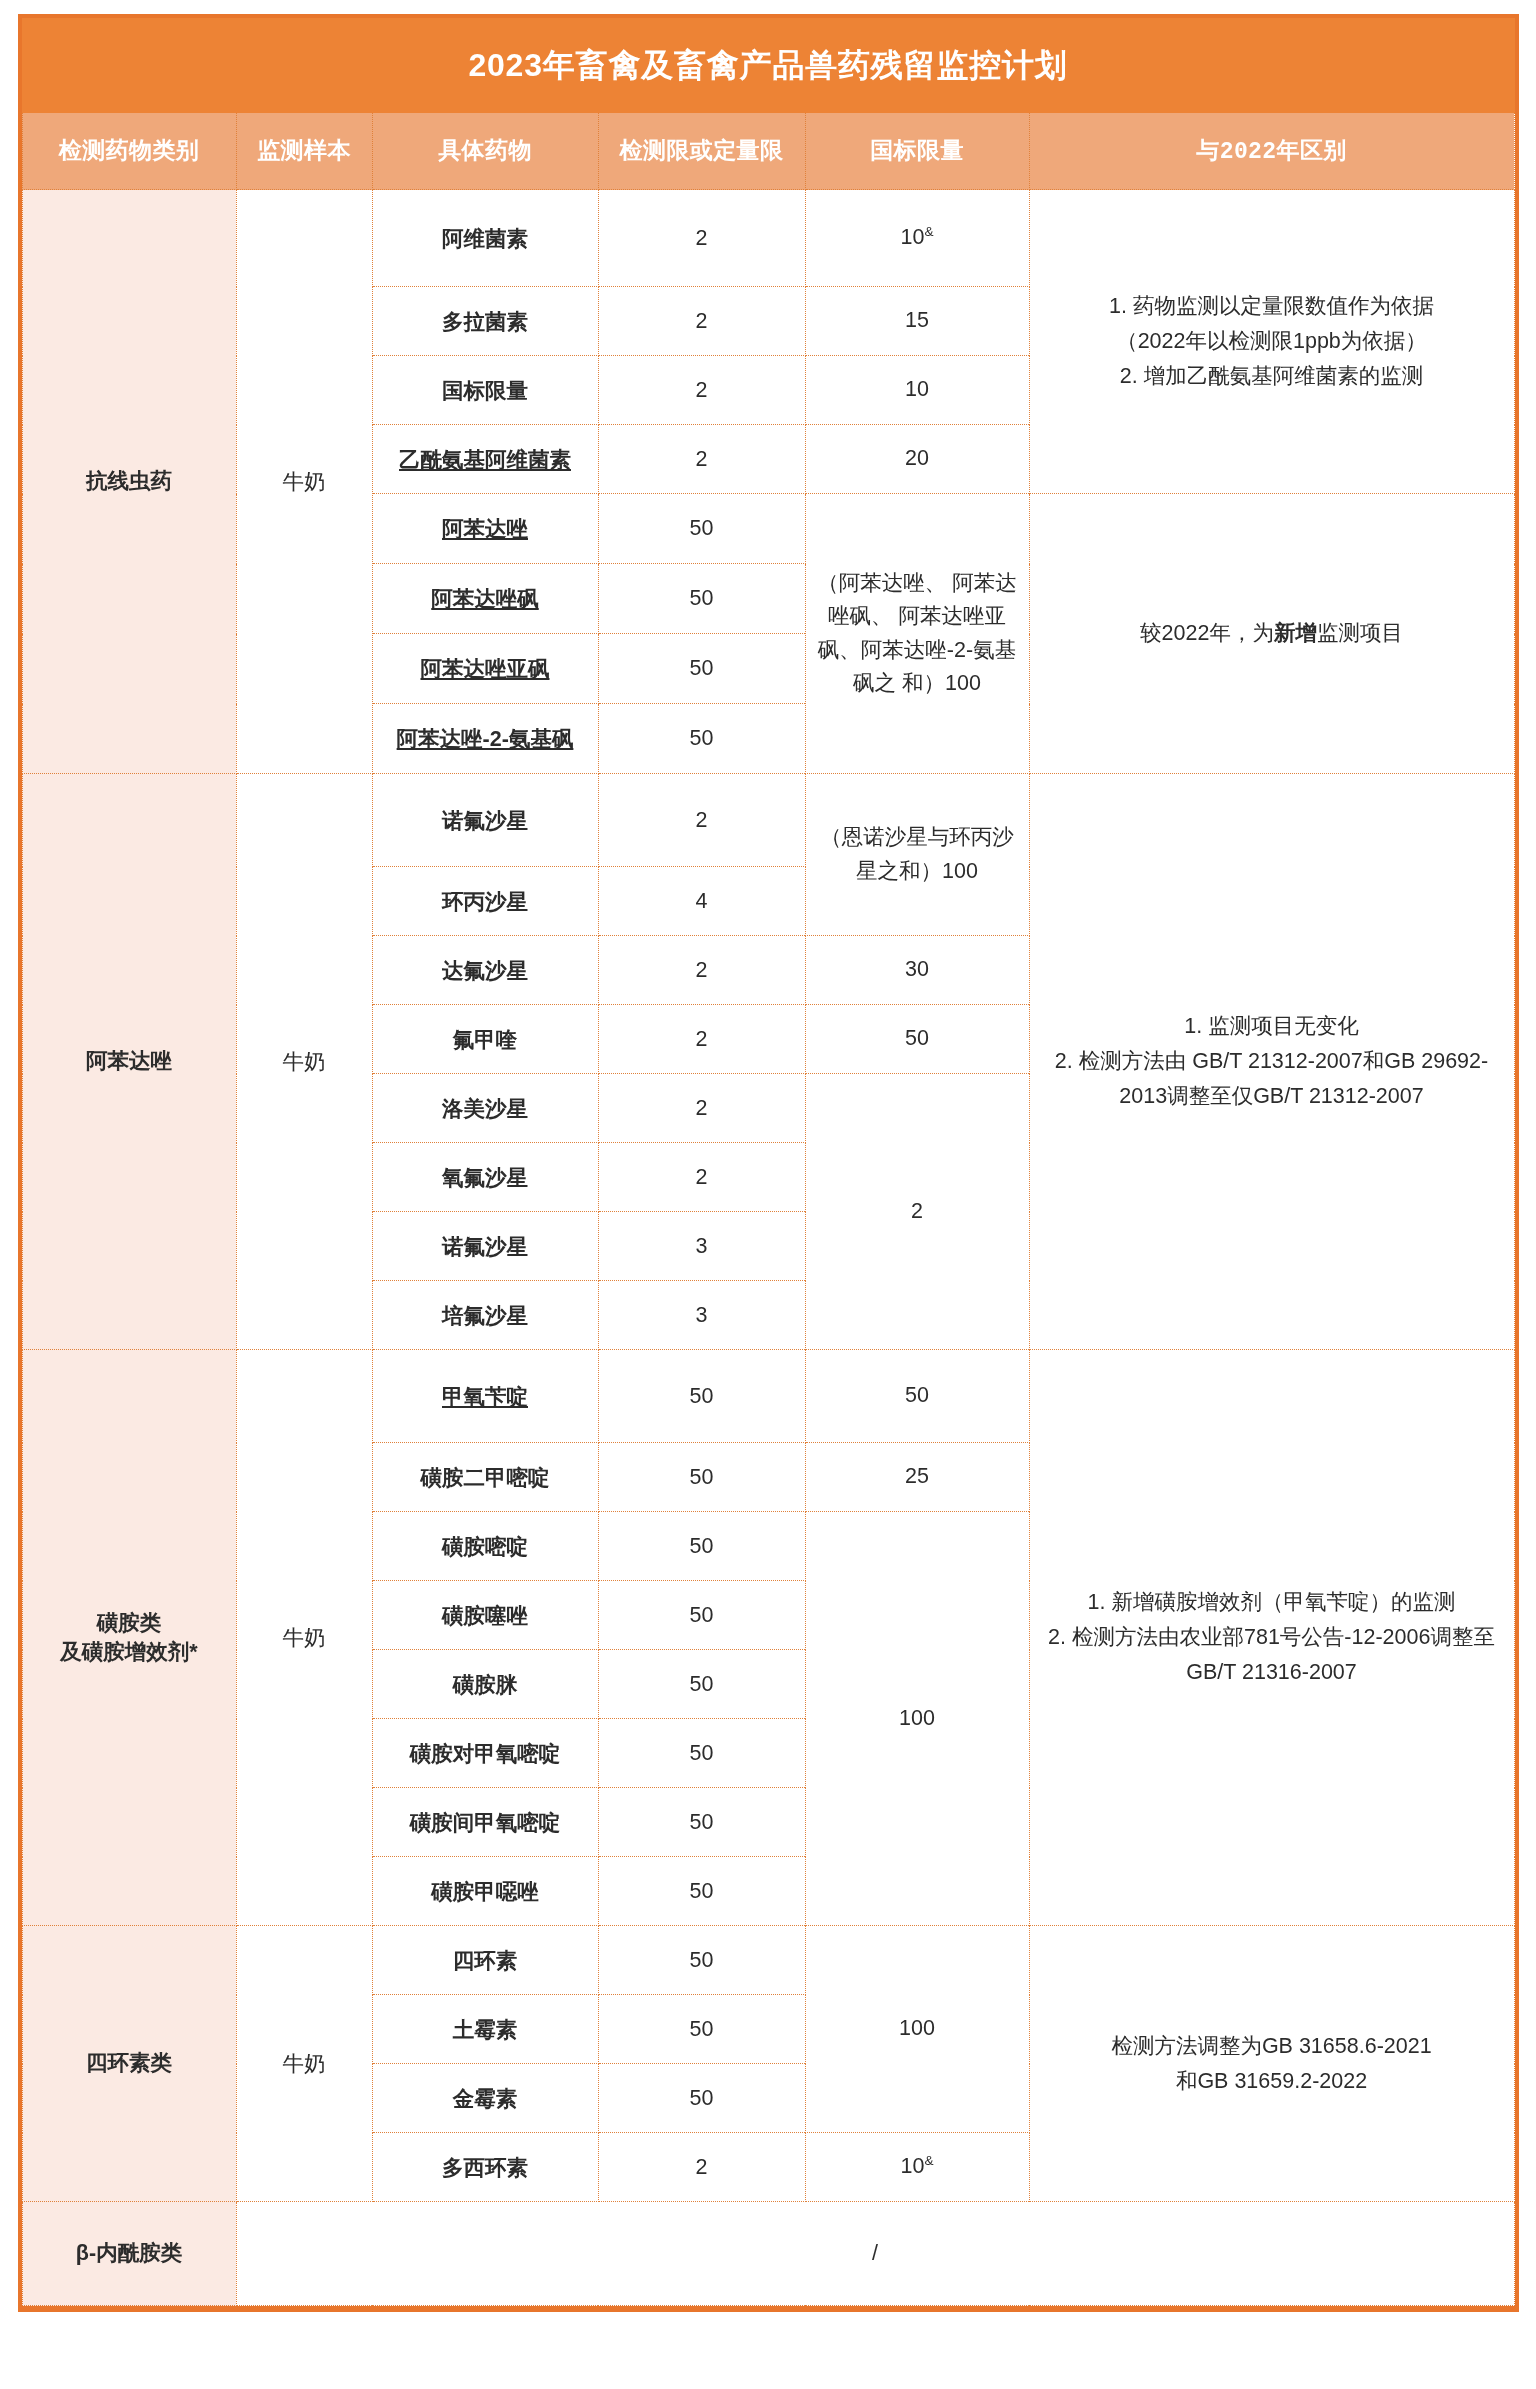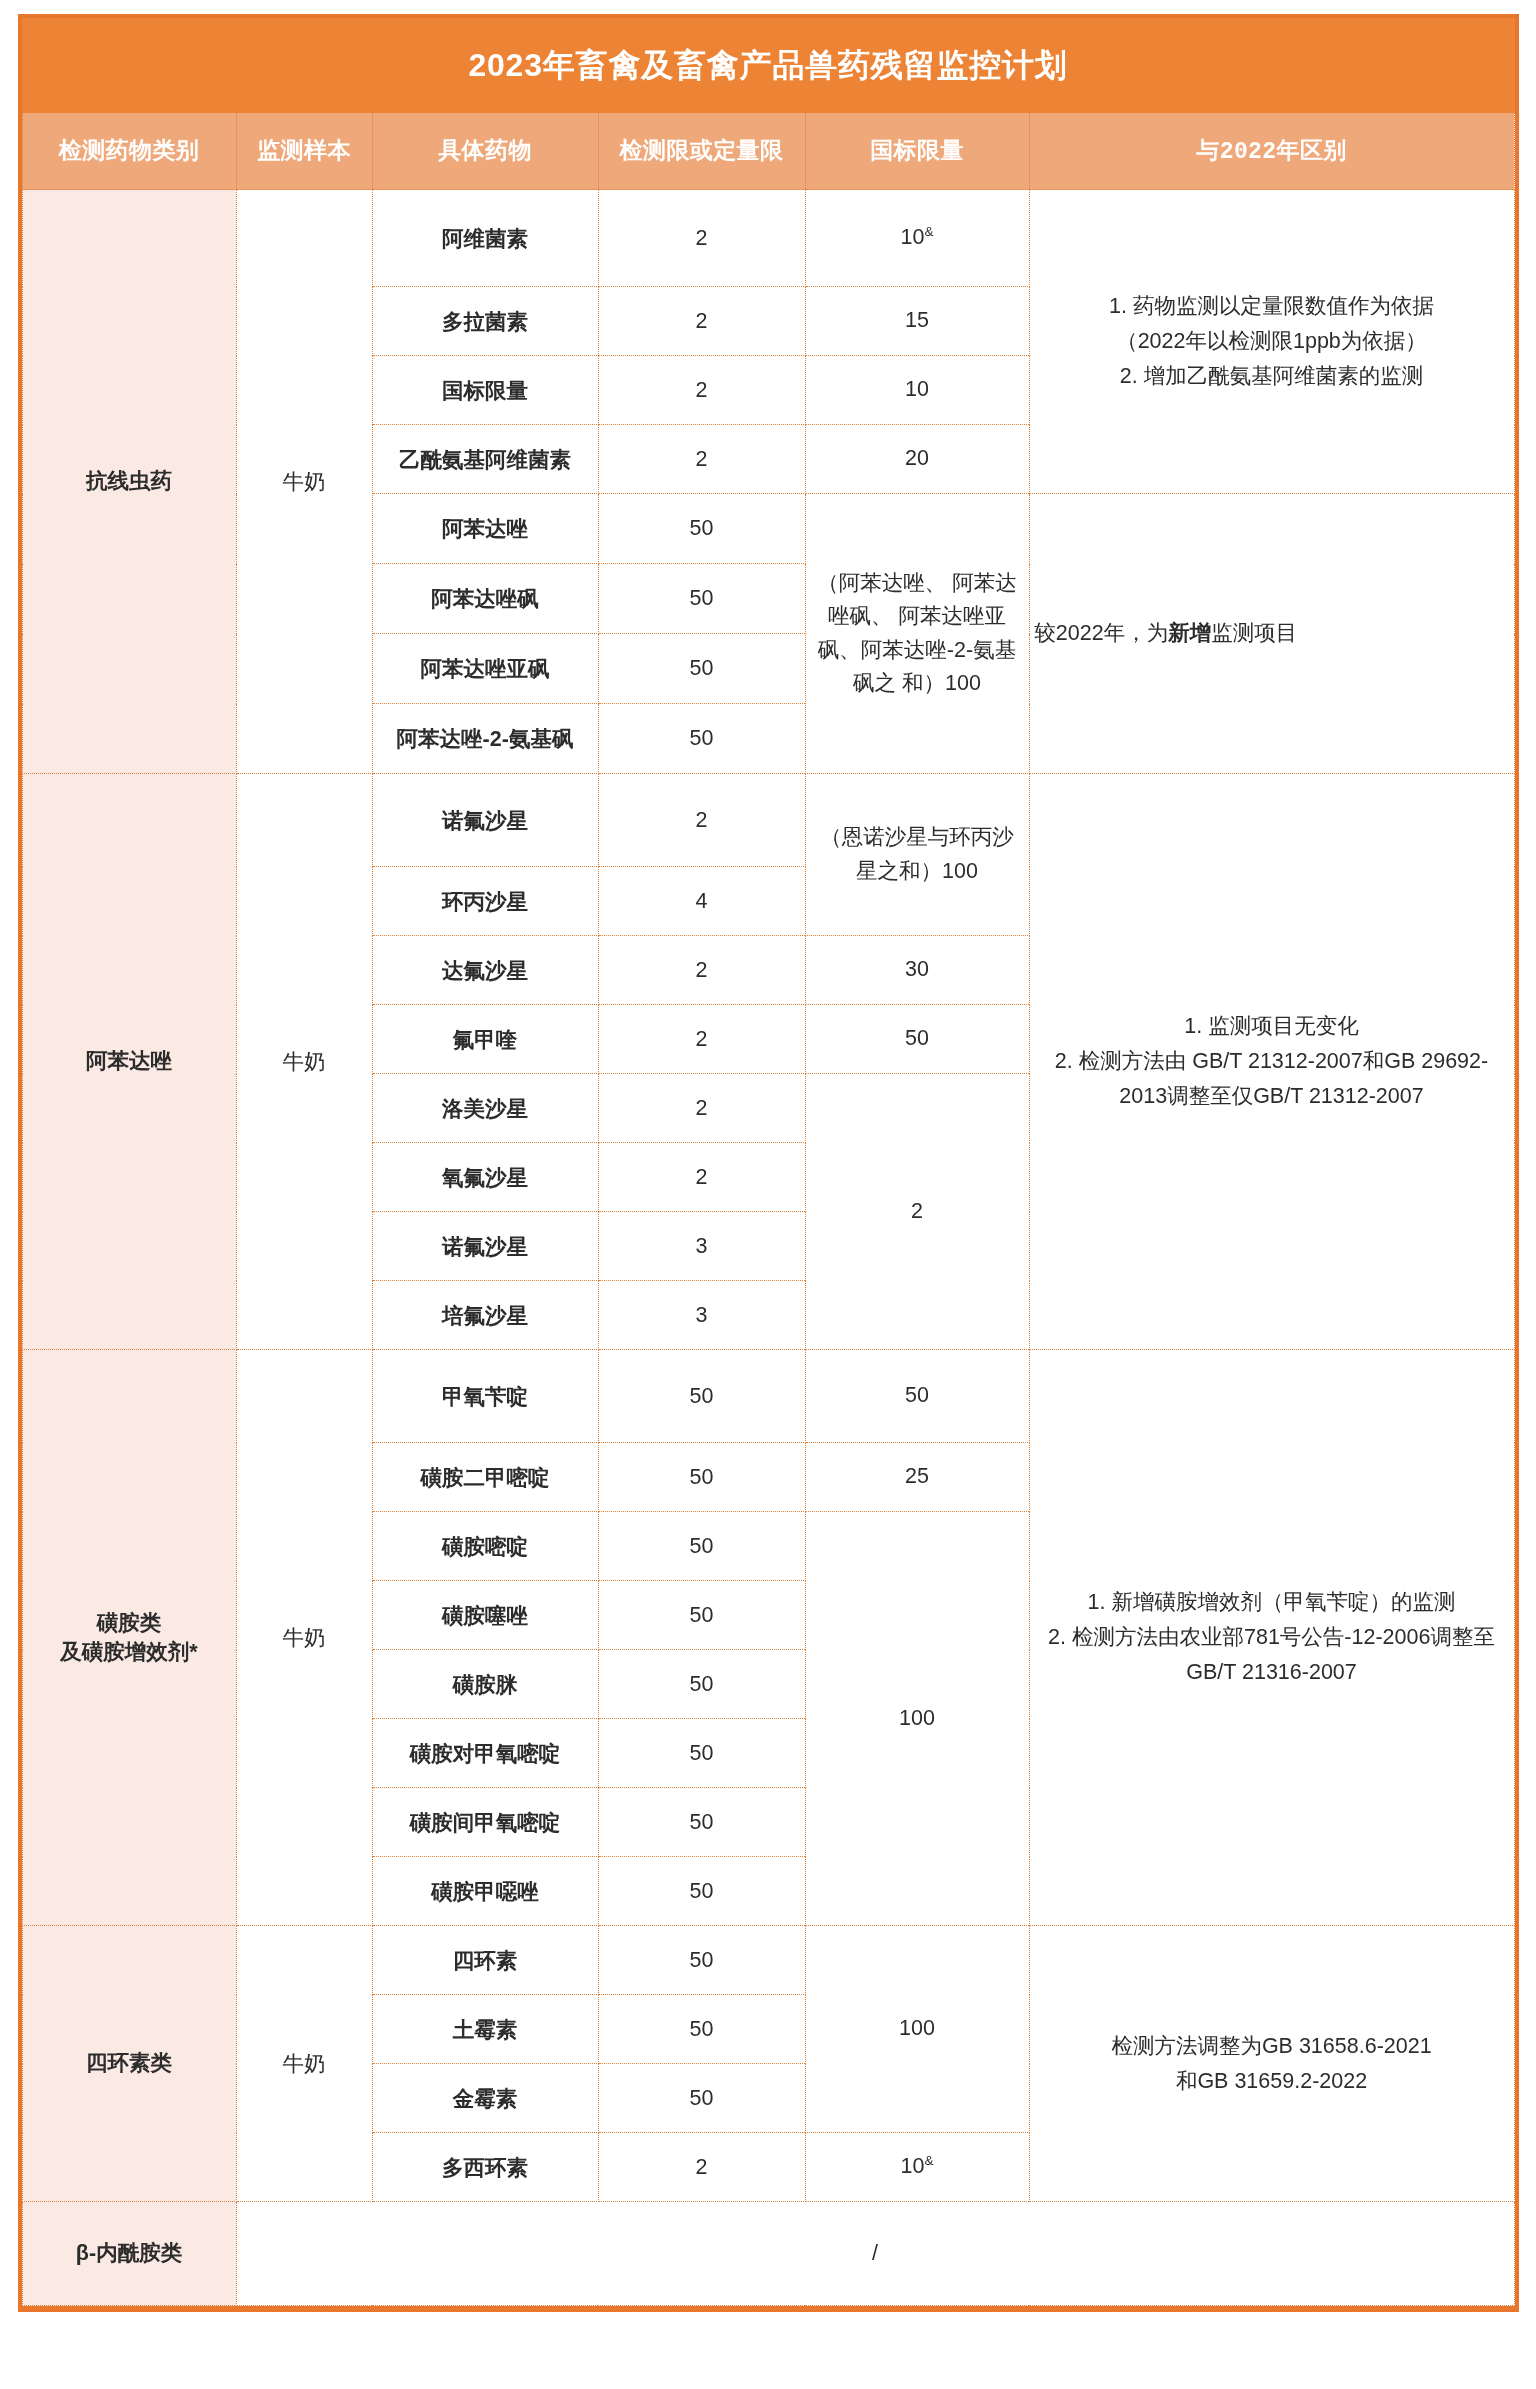--- a/index.html
+++ b/index.html
@@ -87,20 +87,21 @@
   }
   td.samplecell {
     font-size: 22px;
   }
   td.drug {
     font-size: 22px;
     font-weight: bold;
   }
   td.drug.bold, td.val.bold {
     font-weight: bold;
+    text-decoration: underline;
   }
   td.val {
     font-size: 22px;
   }
   td.limit {
     font-size: 21.5px;
     line-height: 1.55;
   }
   td.note {
     text-align: left;
@@ -179,21 +180,21 @@
         </tr>
         <tr>
           <td class="drug bold" style="height:69px">乙酰氨基阿维菌素</td>
           <td class="val">2</td>
           <td class="limit">20</td>
         </tr>
         <tr>
           <td class="drug bold" style="height:70px">阿苯达唑</td>
           <td class="val">50</td>
           <td class="limit" rowspan="4">（阿苯达唑、 阿苯达唑砜、 阿苯达唑亚 砜、阿苯达唑-2-氨基砜之 和）100</td>
-          <td class="note" rowspan="4" style="text-align:left">较2022年，为<span class="bld">新增</span>监测项目</td>
+          <td class="note" rowspan="4" style="text-align:center">较2022年，为<span class="bld">新增</span>监测项目</td>
         </tr>
         <tr>
           <td class="drug bold" style="height:70px">阿苯达唑砜</td>
           <td class="val">50</td>
         </tr>
         <tr>
           <td class="drug bold" style="height:70px">阿苯达唑亚砜</td>
           <td class="val">50</td>
         </tr>
         <tr>

